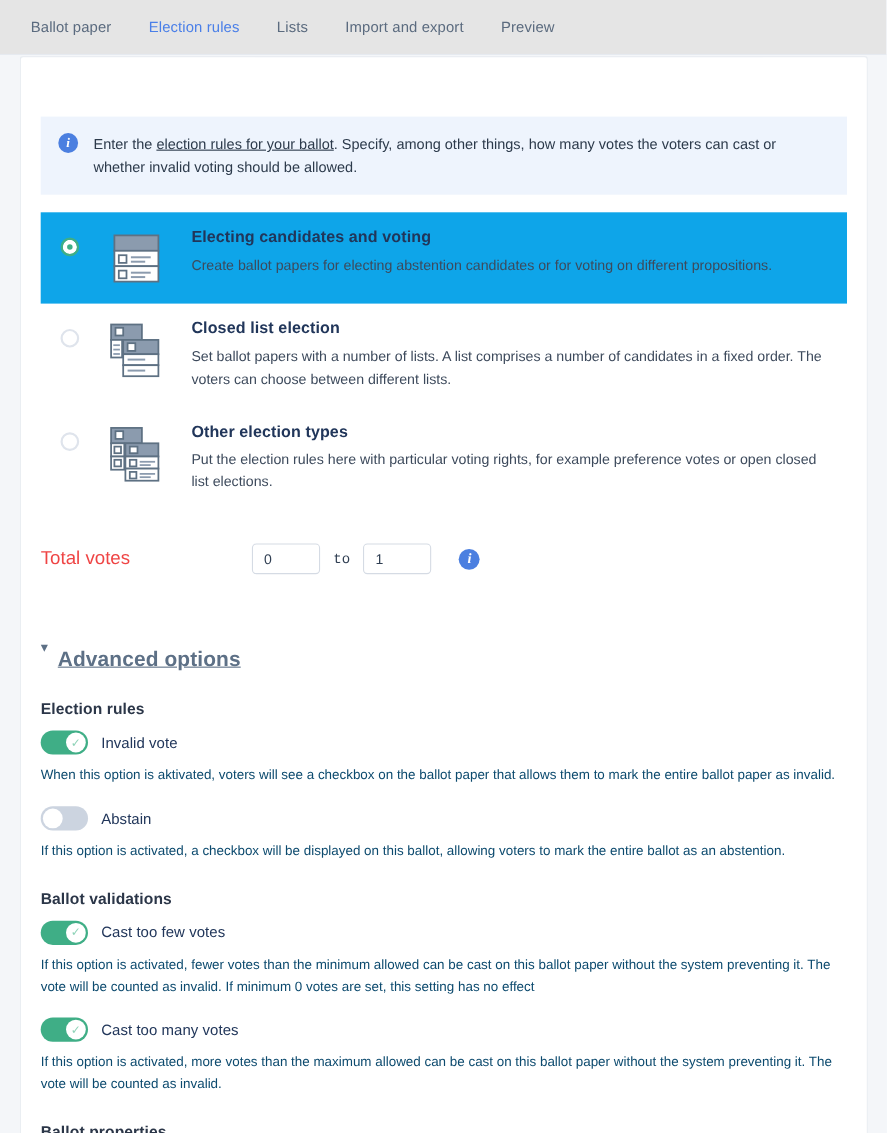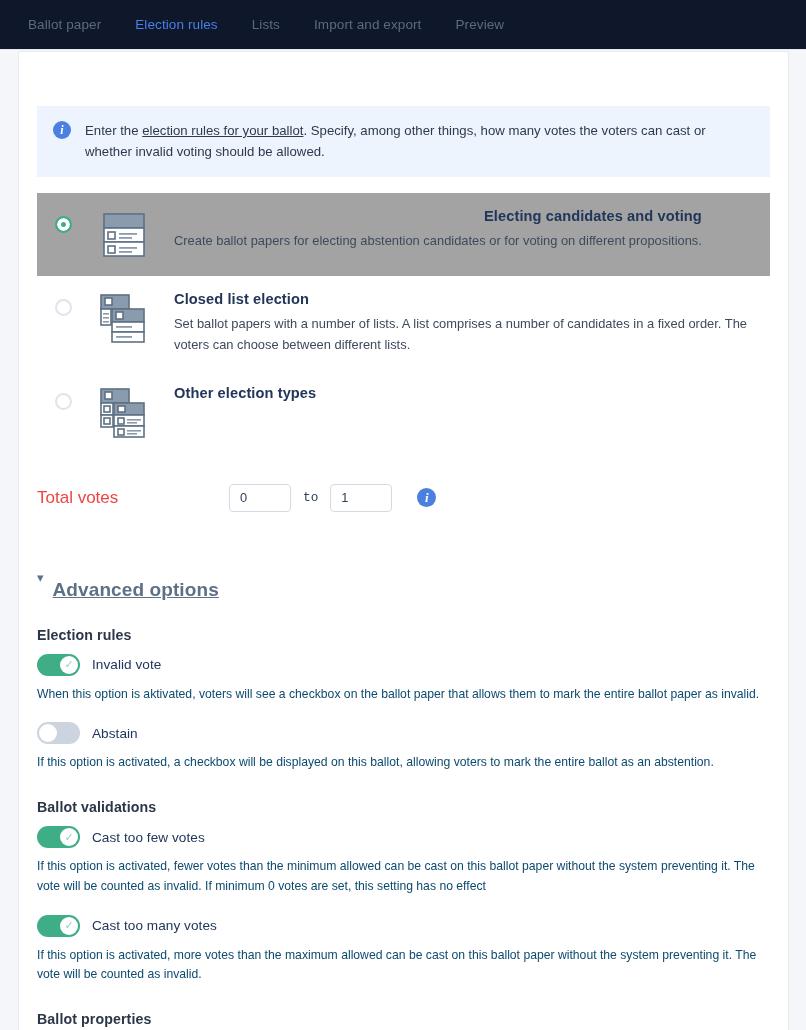--- a/index.html
+++ b/index.html
@@ -13,21 +13,21 @@
   .page {
     position: relative;
     width: 806px; height: 1030px;
     background: #f4f6f9;
     overflow: hidden;
   }
 
   
   .tabbar {
     height: 50px;
-    background: #0f172a;
+    background: #e5e5e5;
     display: flex;
     align-items: center;
     padding-left: 28px;
     gap: 34px;
     border-bottom: 1px solid #e6eaf0;
   }
   .tab {
     font-size: 13.5px;
     color: #5b6b7f;
     cursor: pointer;
@@ -82,21 +82,21 @@
   }
 
   
   .options { margin-top: 16px; }
   .option {
     display: flex;
     align-items: flex-start;
     padding: 14px 16px 14px 18px;
     gap: 0;
   }
-  .option.selected { background: #a3a3a3; text-align: right; }
+  .option.selected { background: #0ea5e9; }
 
   .radio {
     flex: 0 0 auto;
     width: 17px; height: 17px;
     border-radius: 50%;
     border: 2px solid #dfe4ec;
     background: #fff;
     margin-top: 9px;
     margin-right: 26px;
     cursor: pointer;
@@ -333,20 +333,21 @@
             <rect x="29" y="32" width="14" height="1.6" fill="#8b9bae"></rect>
             <rect x="29" y="35" width="10" height="1.6" fill="#8b9bae"></rect>
             <rect x="16" y="39" width="30" height="11" fill="#ffffff" stroke="#5e7183" stroke-width="1.6"></rect>
             <rect x="20" y="42" width="6" height="6" fill="#ffffff" stroke="#5e7183" stroke-width="1.6"></rect>
             <rect x="29" y="43" width="14" height="1.6" fill="#8b9bae"></rect>
             <rect x="29" y="46" width="10" height="1.6" fill="#8b9bae"></rect>
           </svg>
         </div>
         <div class="opt-body">
           <div class="opt-title">Other election types</div>
+          <div class="opt-desc">Put the election rules here with particular voting rights, for example preference votes or open closed list elections.</div>
         </div>
       </div>
     </div>
 
     <div class="votes-row">
       <div class="votes-label">Total votes</div>
       <input class="num-input" type="text" value="0" style="">
       <span class="to-label">to</span>
       <input class="num-input" type="text" value="1" style="">
       <div class="info-dot">i</div>

